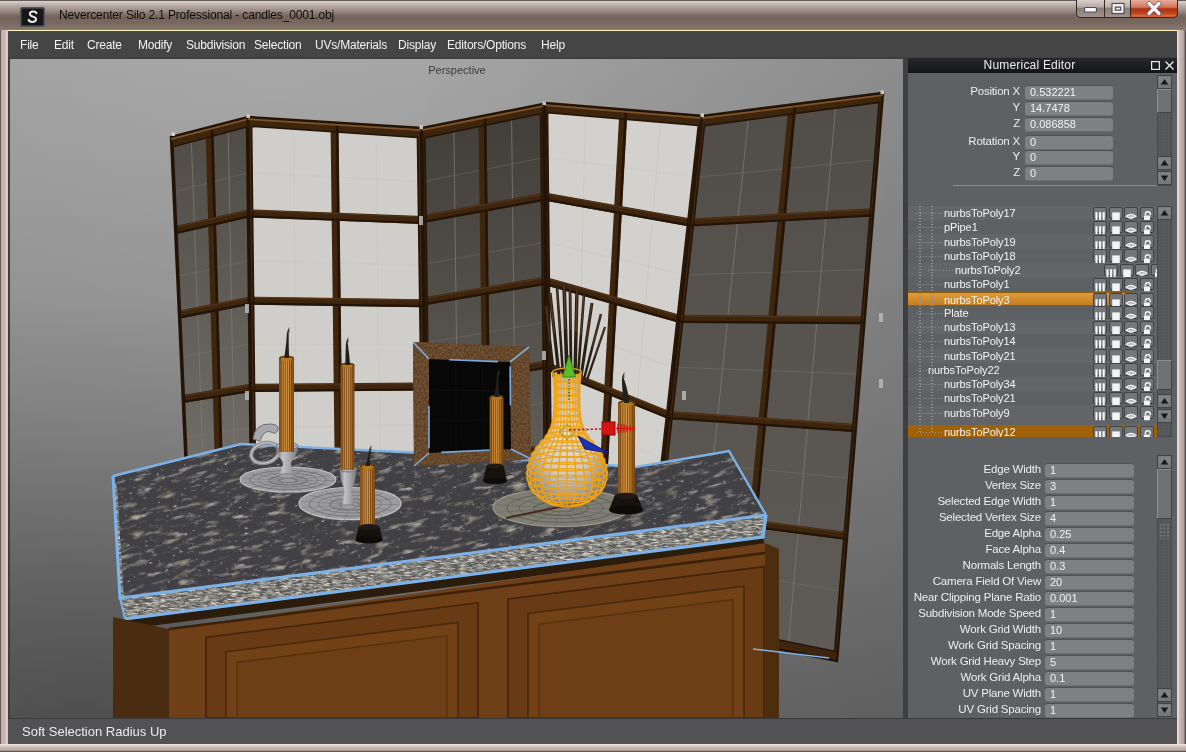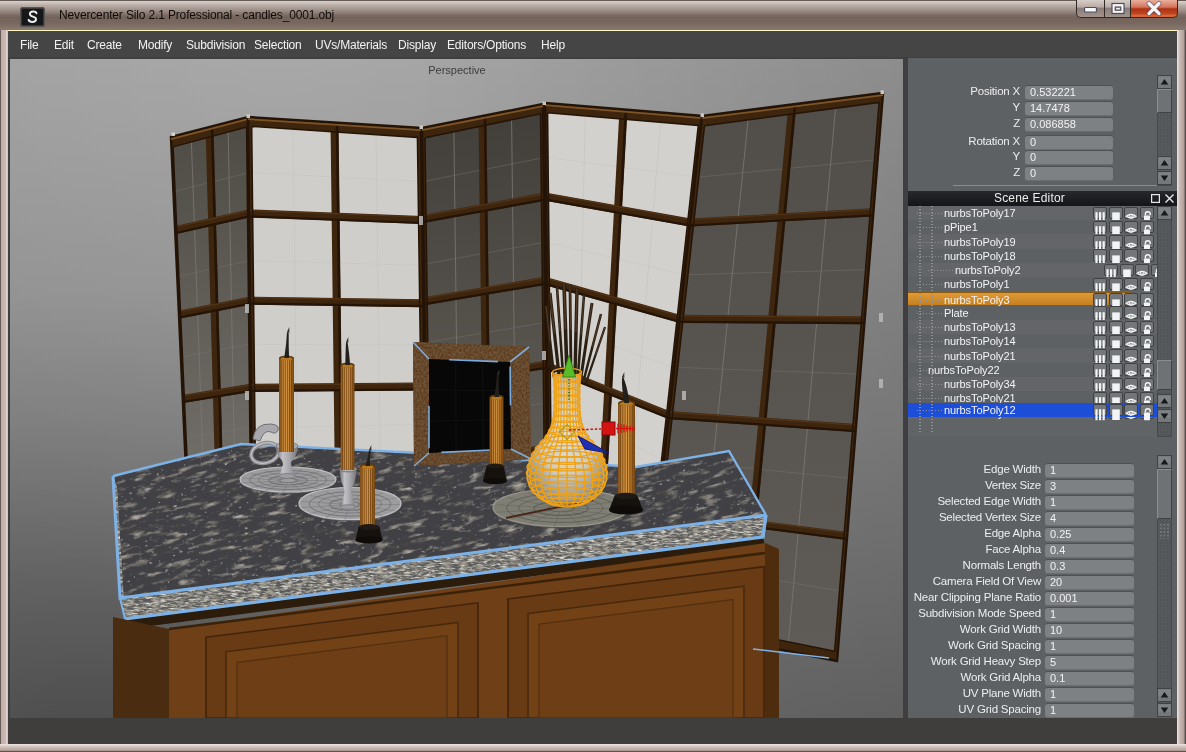--- a/index.html
+++ b/index.html
@@ -596,20 +596,25 @@
           <line x1="620" y1="366.7" x2="620" y2="372.3"></line>
           <line x1="623" y1="367.25" x2="623" y2="371.75"></line>
           <line x1="606" y1="369.5" x2="625" y2="369.5"></line>
         </g>
         <path d="M568 377 L575 390 L599 394 Z" fill="#2030b4" stroke="#101a77" stroke-width="1"></path>
         <path d="M557 365.5 L564.5 373 L557 380.5 L549.5 373 Z" fill="none" stroke="#b8a020" stroke-width="1.5"></path>
         <polyline points="743,590 819,599" fill="none" stroke="#7db2e8" stroke-width="1.6"></polyline>
       </svg>
     </div>
 <div id="panels" class="abs">
+      <div class="panel-h" style="top:0px">Numerical Editor<svg class="ph-ic" style="left:243px" viewBox="0 0 9 9">
+          <rect x="0.5" y="0.5" width="8" height="8" fill="none" stroke="#e8e8e8" stroke-width="1.4"></rect>
+        </svg><svg class="ph-ic" style="left:257px" viewBox="0 0 9 9">
+          <path d="M0.5 0.5 L8.5 8.5 M8.5 0.5 L0.5 8.5" stroke="#e8e8e8" stroke-width="1.4"></path>
+        </svg></div>
       <div class="lbl" style="right:157px;top:27px">Position X</div>
       <div class="fld" style="left:117px;top:27px;width:83px">0.532221</div>
       <div class="lbl" style="right:157px;top:43px">Y</div>
       <div class="fld" style="left:117px;top:43px;width:83px">14.7478</div>
       <div class="lbl" style="right:157px;top:58.5px">Z</div>
       <div class="fld" style="left:117px;top:58.5px;width:83px">0.086858</div>
       <div class="lbl" style="right:157px;top:76.5px">Rotation X</div>
       <div class="fld" style="left:117px;top:76.5px;width:83px">0</div>
       <div class="lbl" style="right:157px;top:92px">Y</div>
       <div class="fld" style="left:117px;top:92px;width:83px">0</div>
@@ -626,25 +631,20 @@
       <svg class="abs" style="left:249px;top:98px" width="15" height="14" viewBox="0 0 15 14">
         <rect x="0.5" y="0.5" width="14" height="13" fill="#75787b" stroke="#404244"></rect>
         <rect x="1.5" y="1.5" width="12" height="7.0" fill="#85888b" opacity="0.6"></rect>
         <path d="M7.5 3.9200000000000004 L3.75 9.520000000000001 L11.25 9.520000000000001 Z" fill="#17181a"></path>
       </svg>
       <svg class="abs" style="left:249px;top:113px" width="15" height="14" viewBox="0 0 15 14">
         <rect x="0.5" y="0.5" width="14" height="13" fill="#75787b" stroke="#404244"></rect>
         <rect x="1.5" y="1.5" width="12" height="7.0" fill="#85888b" opacity="0.6"></rect>
         <path d="M7.5 10.08 L3.75 4.48 L11.25 4.48 Z" fill="#17181a"></path>
       </svg>
-      <div class="panel-h" style="top:133px">Scene Editor<svg class="ph-ic" style="left:243px" viewBox="0 0 9 9">
-          <rect x="0.5" y="0.5" width="8" height="8" fill="none" stroke="#e8e8e8" stroke-width="1.4"></rect>
-        </svg><svg class="ph-ic" style="left:257px" viewBox="0 0 9 9">
-          <path d="M0.5 0.5 L8.5 8.5 M8.5 0.5 L0.5 8.5" stroke="#e8e8e8" stroke-width="1.4"></path>
-        </svg></div>
       <div class="abs" style="left:0;top:148px;width:249px;height:231px;background:#616467;overflow:hidden">
         <div class="abs" style="left:0;top:0.0px;width:249px;height:14.25px;background:#646568;box-sizing:border-box">
           <div class="abs" style="left:8px;top:6px;width:26px;height:2px;background-image:radial-gradient(#8f9294 0.7px,transparent 0.8px);background-size:3px 3px"></div>
           <div class="abs" style="left:36px;top:0px;font-size:11px;letter-spacing:-0.1px;color:#f2f3f4;line-height:14.25px">nurbsToPoly17</div>
           <div class="abs" style="left:185.0px;top:0.5px;width:14.2px;height:12.5px;background:#74777a;border:1px solid #3f4143;border-radius:2px;box-sizing:border-box"><svg width="12.2" height="10.5" viewBox="0 0 12.2 10.5">
               <g fill="#f2f3f4">
                 <rect x="1.4" y="1.2" width="2.2" height="8"></rect>
                 <rect x="5" y="1.2" width="2.2" height="8"></rect>
                 <rect x="8.6" y="1.2" width="2.2" height="8"></rect>
               </g>
@@ -977,21 +977,21 @@
           <div class="abs" style="left:216.2px;top:0.5px;width:14.2px;height:12.5px;background:#74777a;border:1px solid #3f4143;border-radius:2px;box-sizing:border-box"><svg width="12.2" height="10.5" viewBox="0 0 12.2 10.5">
               <path d="M1.2 5.2 Q6.1 1.4 11 5.2 Q6.1 9 1.2 5.2 Z" fill="none" stroke="#f2f3f4" stroke-width="1.2"></path>
               <circle cx="6.1" cy="5.2" r="1.9" fill="none" stroke="#f2f3f4" stroke-width="1.1"></circle>
               <circle cx="6.1" cy="5.2" r="0.7" fill="#f2f3f4"></circle>
             </svg></div>
           <div class="abs" style="left:231.8px;top:0.5px;width:14.2px;height:12.5px;background:#74777a;border:1px solid #3f4143;border-radius:2px;box-sizing:border-box"><svg width="12.2" height="10.5" viewBox="0 0 12.2 10.5">
               <path d="M4.4 4.6 v-1.2 a2.4 2.4 0 0 1 4.8 -0.4 l0.2 1.2" fill="none" stroke="#f2f3f4" stroke-width="1.4"></path>
               <rect x="3" y="4.6" width="6" height="4.6" rx="0.7" fill="#f2f3f4"></rect>
             </svg></div>
         </div>
-        <div class="abs" style="left:0;top:197px;width:249px;height:14.25px;background:#1d4ed8;box-sizing:border-box">
+        <div class="abs" style="left:0;top:219px;width:249px;height:14.25px;background:#a16207;box-sizing:border-box">
           <div class="abs" style="left:8px;top:6px;width:26px;height:2px;background-image:radial-gradient(#8f9294 0.7px,transparent 0.8px);background-size:3px 3px"></div>
           <div class="abs" style="left:36px;top:0px;font-size:11px;letter-spacing:-0.1px;color:#f2f3f4;line-height:14.25px">nurbsToPoly12</div>
           <div class="abs" style="left:185.0px;top:0.5px;width:14.2px;height:12.5px;background:#74777a;border:1px solid #3f4143;border-radius:2px;box-sizing:border-box"><svg width="12.2" height="10.5" viewBox="0 0 12.2 10.5">
               <g fill="#f2f3f4">
                 <rect x="1.4" y="1.2" width="2.2" height="8"></rect>
                 <rect x="5" y="1.2" width="2.2" height="8"></rect>
                 <rect x="8.6" y="1.2" width="2.2" height="8"></rect>
               </g>
             </svg></div>
           <div class="abs" style="left:200.6px;top:0.5px;width:14.2px;height:12.5px;background:#74777a;border:1px solid #3f4143;border-radius:2px;box-sizing:border-box"><svg width="12.2" height="10.5" viewBox="0 0 12.2 10.5">
@@ -1071,15 +1071,18 @@
         <rect x="0.5" y="0.5" width="14" height="13" fill="#75787b" stroke="#404244"></rect>
         <rect x="1.5" y="1.5" width="12" height="7.0" fill="#85888b" opacity="0.6"></rect>
         <path d="M7.5 3.9200000000000004 L3.75 9.520000000000001 L11.25 9.520000000000001 Z" fill="#17181a"></path>
       </svg>
       <svg class="abs" style="left:249px;top:645px" width="15" height="14" viewBox="0 0 15 14">
         <rect x="0.5" y="0.5" width="14" height="13" fill="#75787b" stroke="#404244"></rect>
         <rect x="1.5" y="1.5" width="12" height="7.0" fill="#85888b" opacity="0.6"></rect>
         <path d="M7.5 10.08 L3.75 4.48 L11.25 4.48 Z" fill="#17181a"></path>
       </svg>
     </div>
+<div id="statusbar" class="abs">
+      <span>Soft Selection Radius Up</span>
+    </div>
 <div id="wf-l" class="abs wf"></div>
     <div id="wf-r" class="abs wf"></div>
     <div id="wf-b" class="abs wf"></div>
 </div>
 </body></html>

